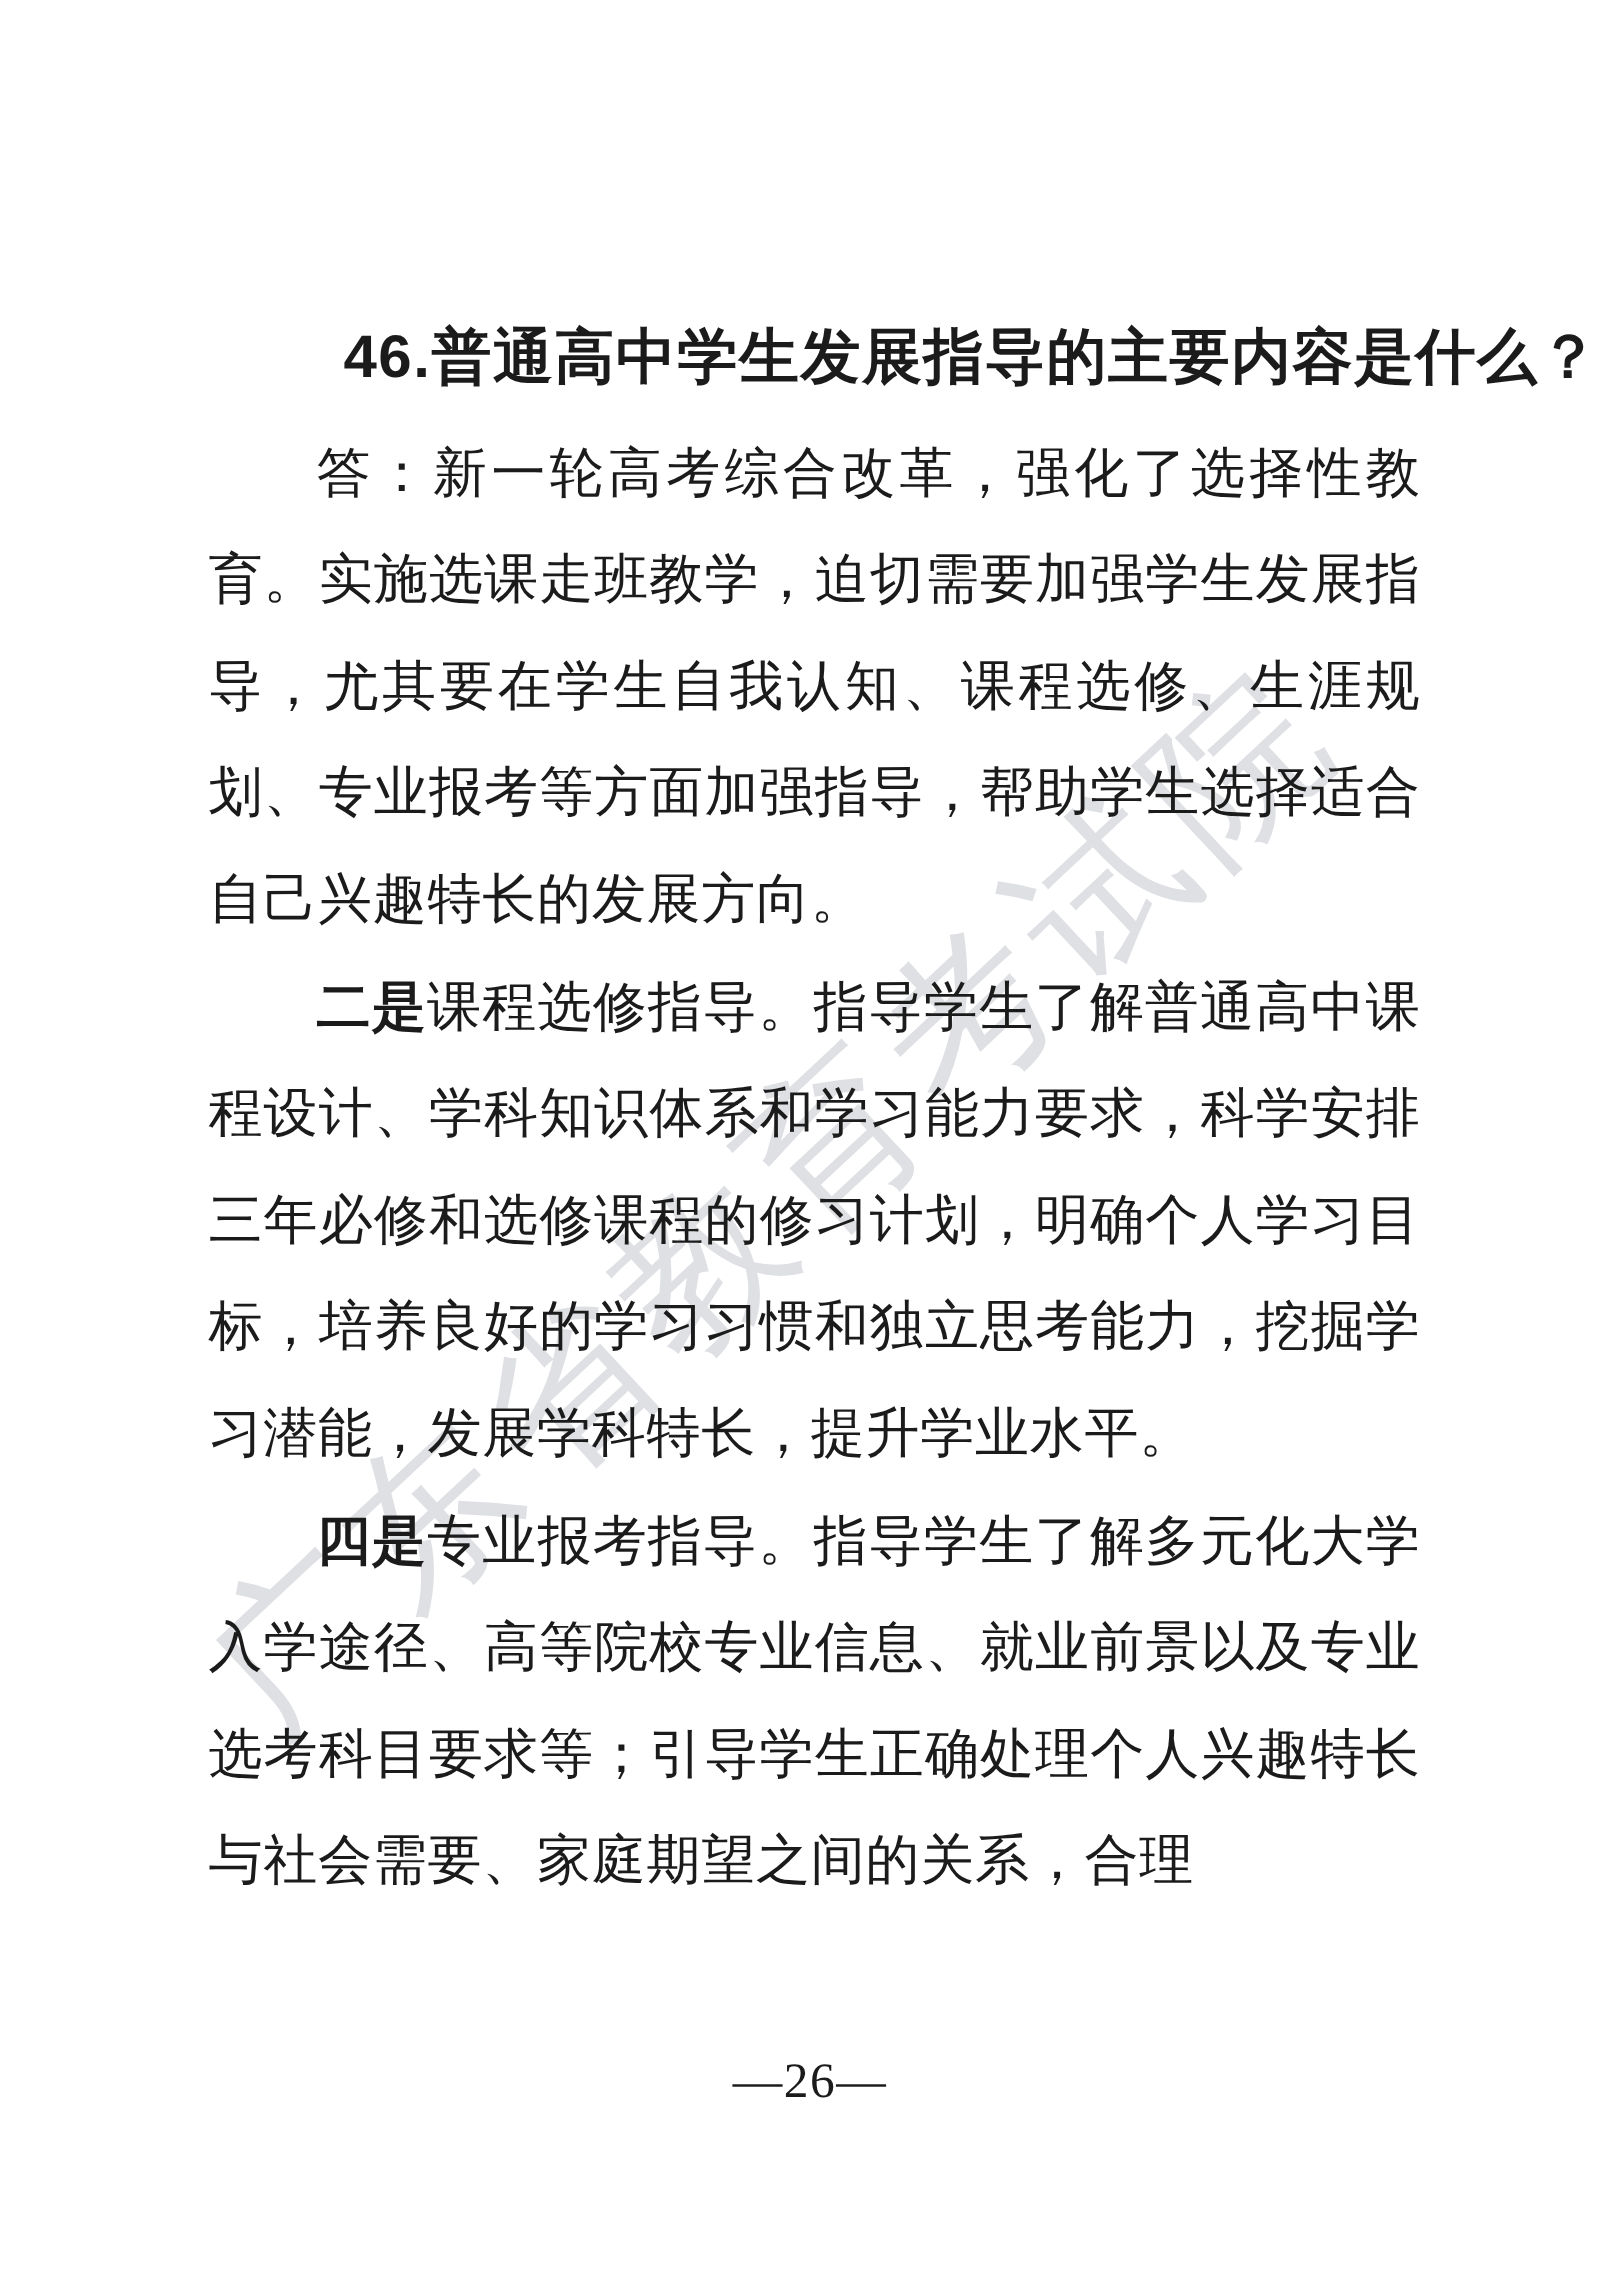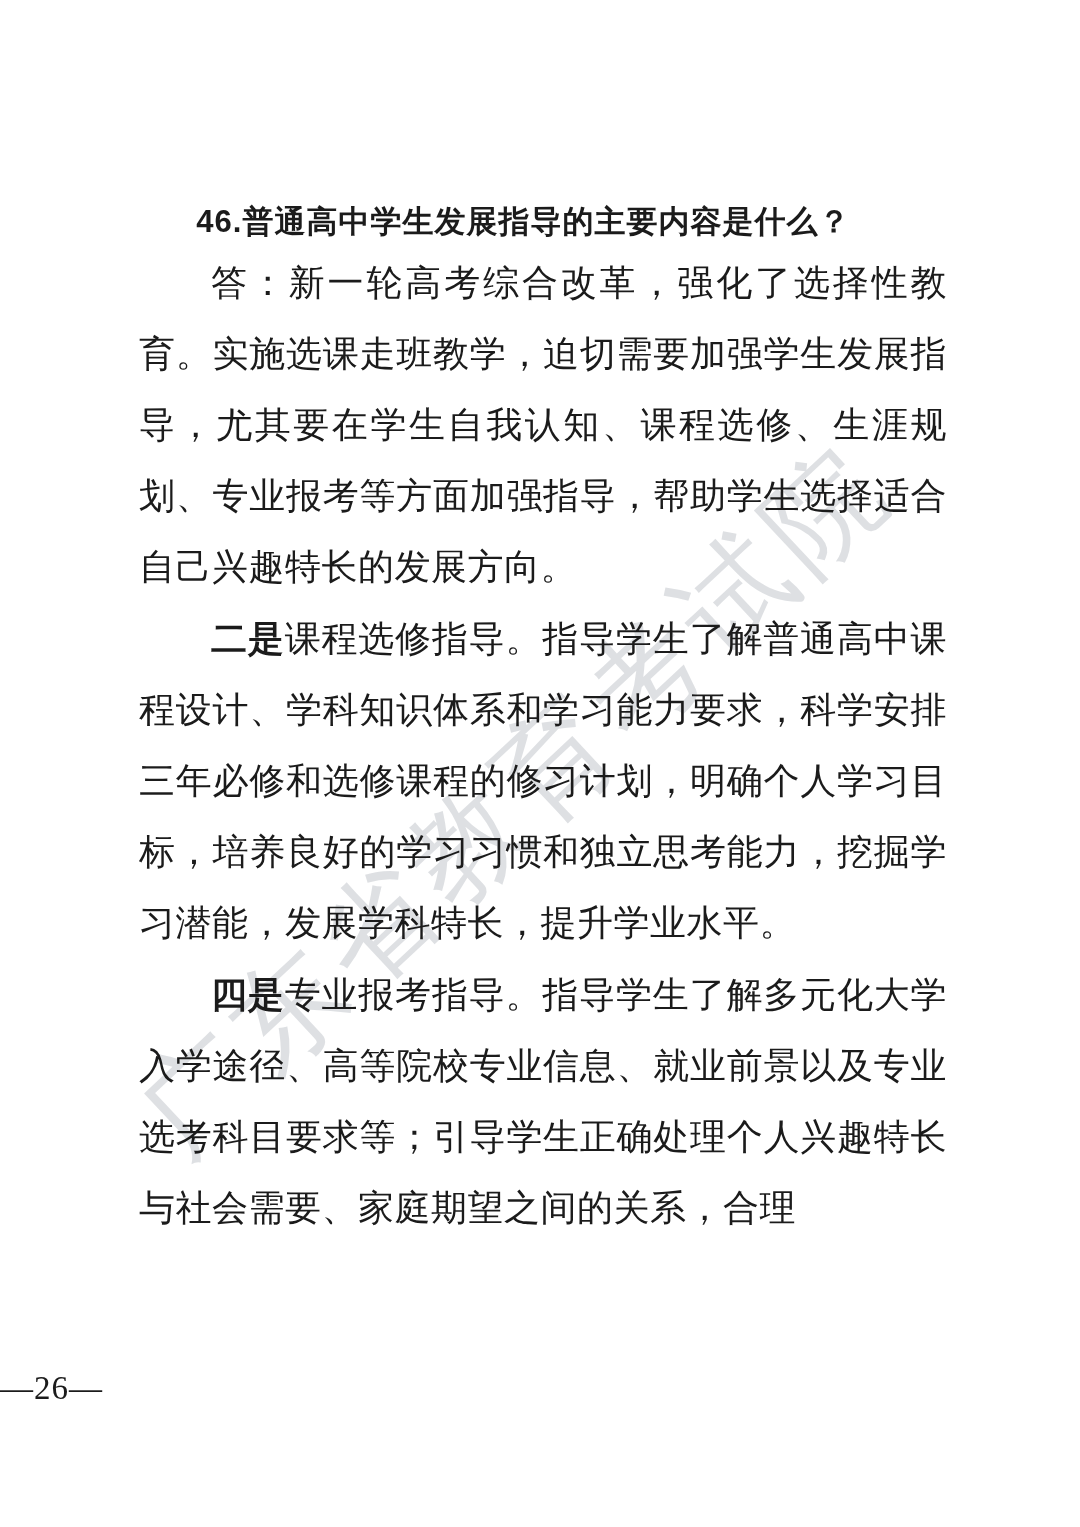--- a/index.html
+++ b/index.html
@@ -33,24 +33,24 @@
     z-index: 1;
   }
   .content {
     position: absolute;
     top: 196px;
     left: 139px;
     width: 808px;
     z-index: 2;
   }
   .doc-title {
-    margin: 0;
+    margin: 16px;
     font-family: "Liberation Sans", sans-serif;
     font-weight: 700;
-    font-size: 31px;
+    font-size: 40px;
     line-height: 52px;
     letter-spacing: 1px;
     text-indent: 1.85em;
     white-space: nowrap;
   }
   .para {
     margin: 0;
     font-size: 36px;
     line-height: 71px;
     letter-spacing: 0.5px;
@@ -61,20 +61,21 @@
   }
   .lead-bold {
     font-family: "Liberation Sans", sans-serif;
     font-weight: 700;
   }
   .page-number {
     position: absolute;
     top: 1366px;
     left: 0;
     width: 100%;
+    text-align: center;
     font-size: 33px;
     line-height: 44px;
     letter-spacing: 1px;
     z-index: 2;
   }
 </style>
 </head>
 <body>
 
 <div class="page">

